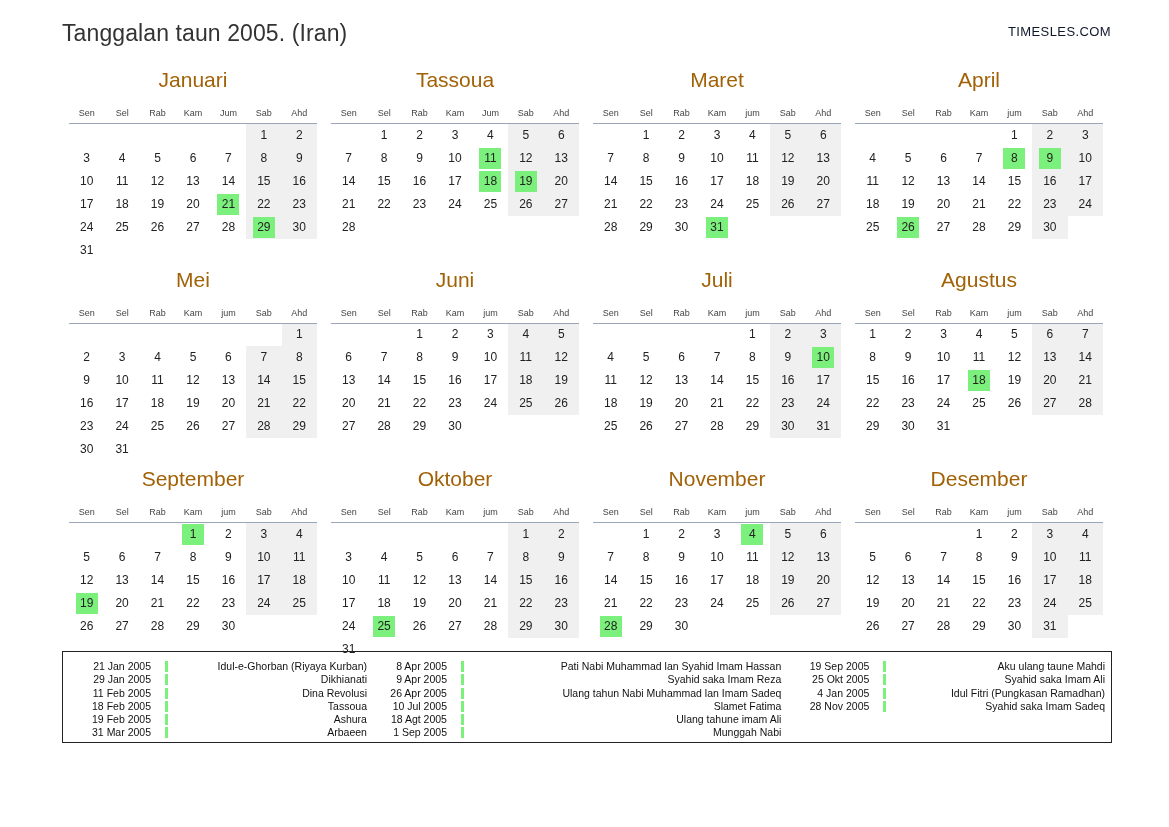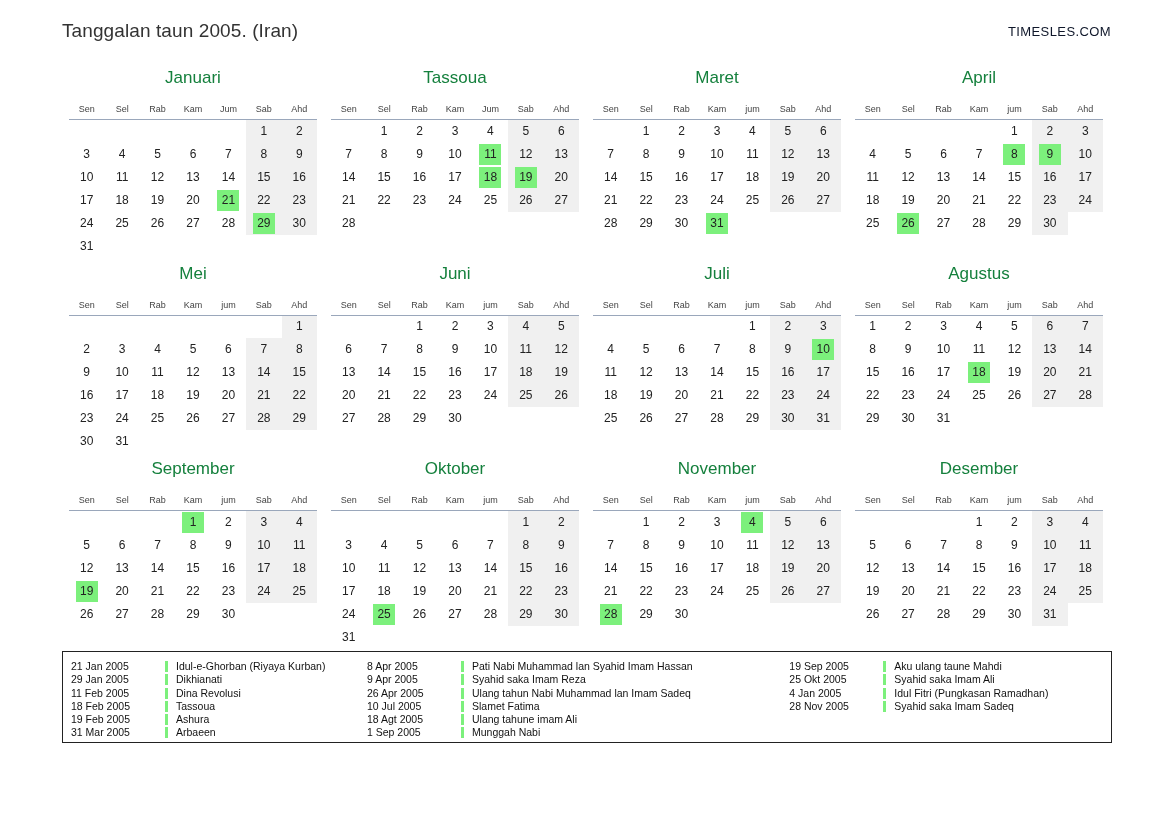--- a/index.html
+++ b/index.html
@@ -11,21 +11,21 @@
     color: #222;
   }
   #page {
     position: relative;
     width: 1169px; height: 827px;
     overflow: hidden;
   }
   .page-title {
     position: absolute;
     left: 62px; top: 20px;
-    font-size: 19px;
+    font-size: 23px;
     color: #333;
     letter-spacing: 0.1px;
   }
   .brand {
     position: absolute;
     right: 58px; top: 24px;
     font-size: 13px;
     color: #0f172a;
     letter-spacing: 0.4px;
   }
@@ -37,22 +37,22 @@
   .qrow {
     display: flex;
     width: 1050px;
   }
   .month {
     width: 262px;
     padding: 0 0 0 0;
   }
   .mname {
     text-align: center;
-    color: #15803d;
-    font-size: 17px;
+    color: #a16207;
+    font-size: 21px;
     padding-bottom: 8px;
   }
   table.cal {
     border-collapse: collapse;
     margin: 6px auto;
     width: 248px;
   }
   table.cal th {
     font-size: 9px;
     font-weight: normal;
@@ -81,20 +81,21 @@
   td.hl.we { background: #f0f0f0; }
   .legend {
     position: absolute;
     left: 62px; top: 651px;
     width: 1050px; height: 92px;
     border: 1px solid #222;
   }
   .legend-inner {
     display: flex;
     padding: 8px 6px 6px 8px;
+    text-align: right;
   }
   .legcol {
     display: flex;
     flex-direction: column;
   }
   .legcol.c1 { width: 300px; }
   .legcol.c2 { width: 420px; }
   .legcol.c3 { width: 320px; margin-left: 8px; }
   .legitem {
     display: flex;

